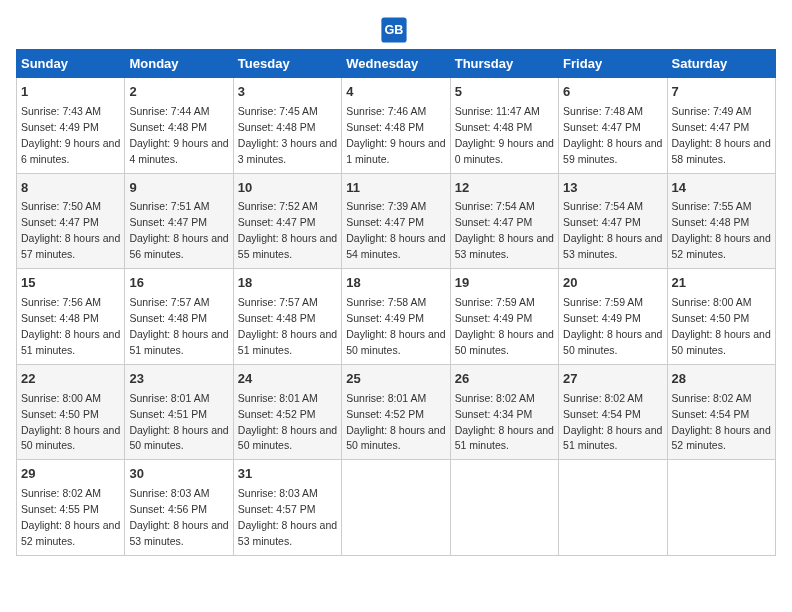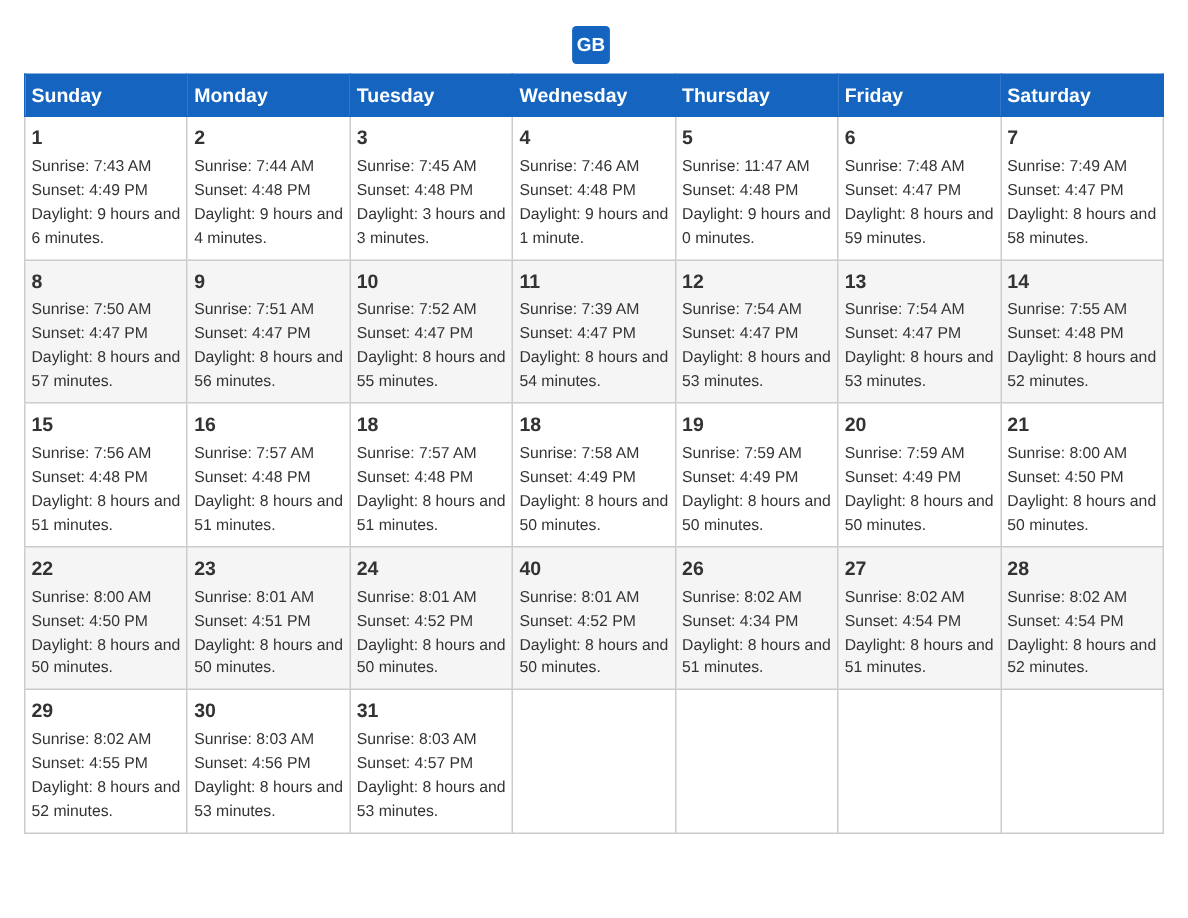--- a/index.html
+++ b/index.html
@@ -212,21 +212,21 @@
           <span class="day-detail">Sunset: 4:50 PM</span><br>
           <span class="day-detail">Daylight: 8 hours and 50 minutes.</span></td>
         <td><span class="day-number">23</span>
           <span class="day-detail">Sunrise: 8:01 AM</span><br>
           <span class="day-detail">Sunset: 4:51 PM</span><br>
           <span class="day-detail">Daylight: 8 hours and 50 minutes.</span></td>
         <td><span class="day-number">24</span>
           <span class="day-detail">Sunrise: 8:01 AM</span><br>
           <span class="day-detail">Sunset: 4:52 PM</span><br>
           <span class="day-detail">Daylight: 8 hours and 50 minutes.</span></td>
-        <td><span class="day-number">40</span>
+        <td><span class="day-number">25</span>
           <span class="day-detail">Sunrise: 8:01 AM</span><br>
           <span class="day-detail">Sunset: 4:52 PM</span><br>
           <span class="day-detail">Daylight: 8 hours and 50 minutes.</span></td>
         <td><span class="day-number">26</span>
           <span class="day-detail">Sunrise: 8:02 AM</span><br>
           <span class="day-detail">Sunset: 4:34 PM</span><br>
           <span class="day-detail">Daylight: 8 hours and 51 minutes.</span></td>
         <td><span class="day-number">27</span>
           <span class="day-detail">Sunrise: 8:02 AM</span><br>
           <span class="day-detail">Sunset: 4:54 PM</span><br>

